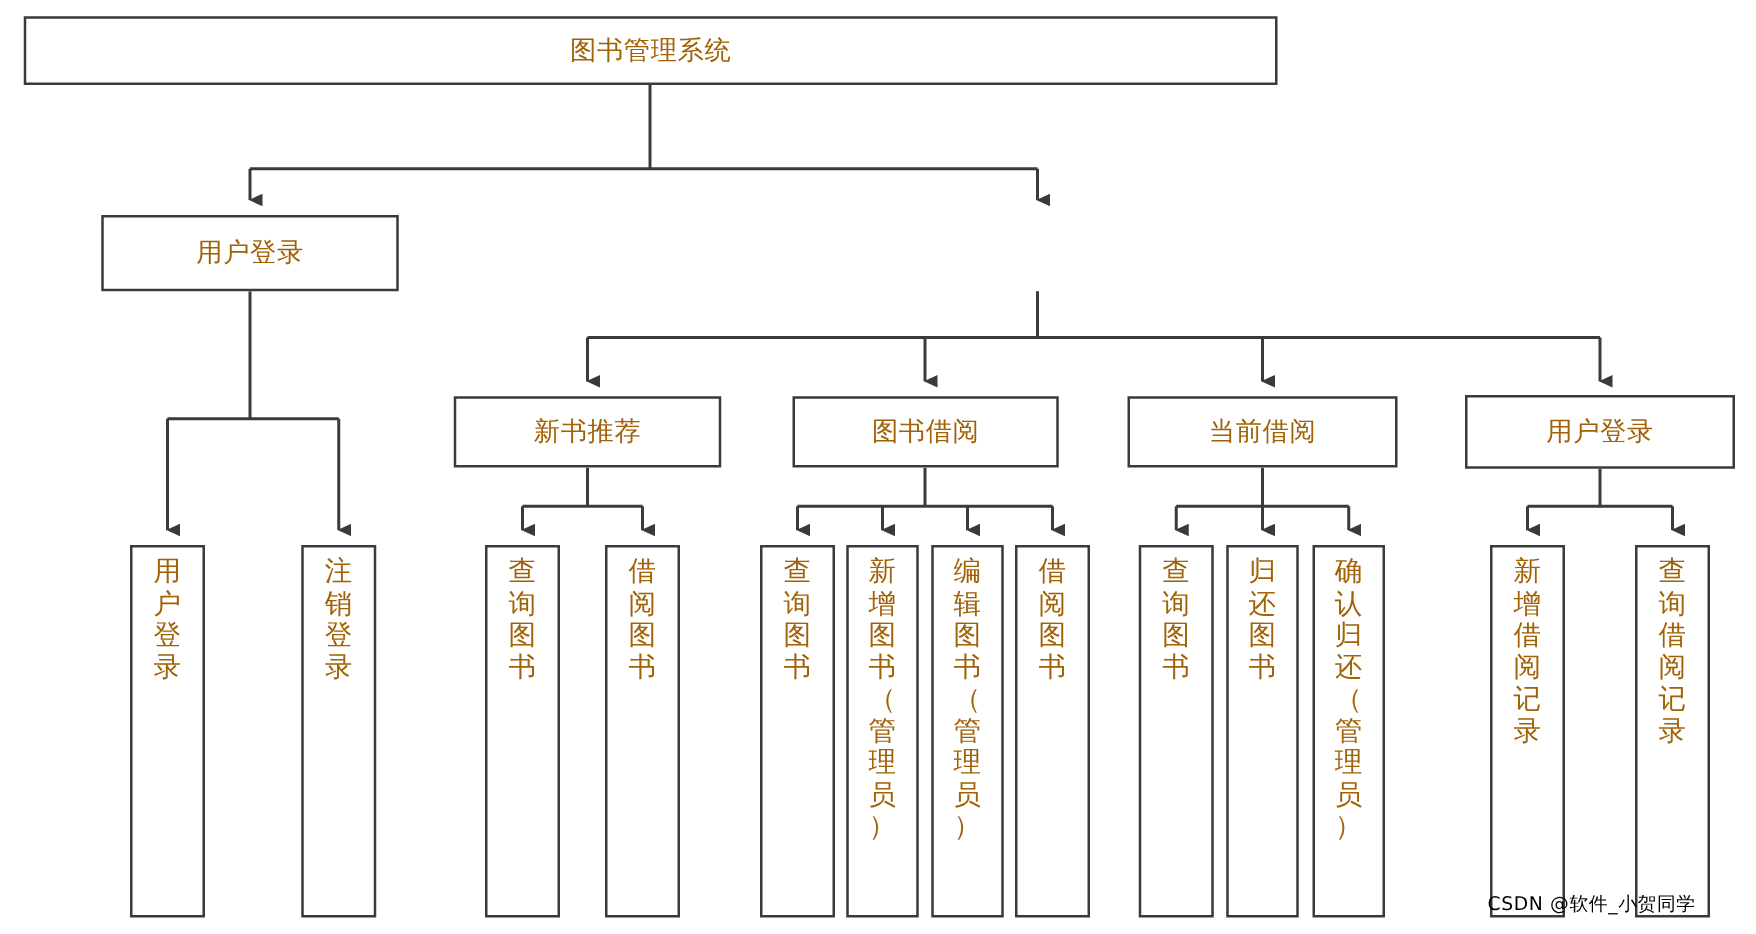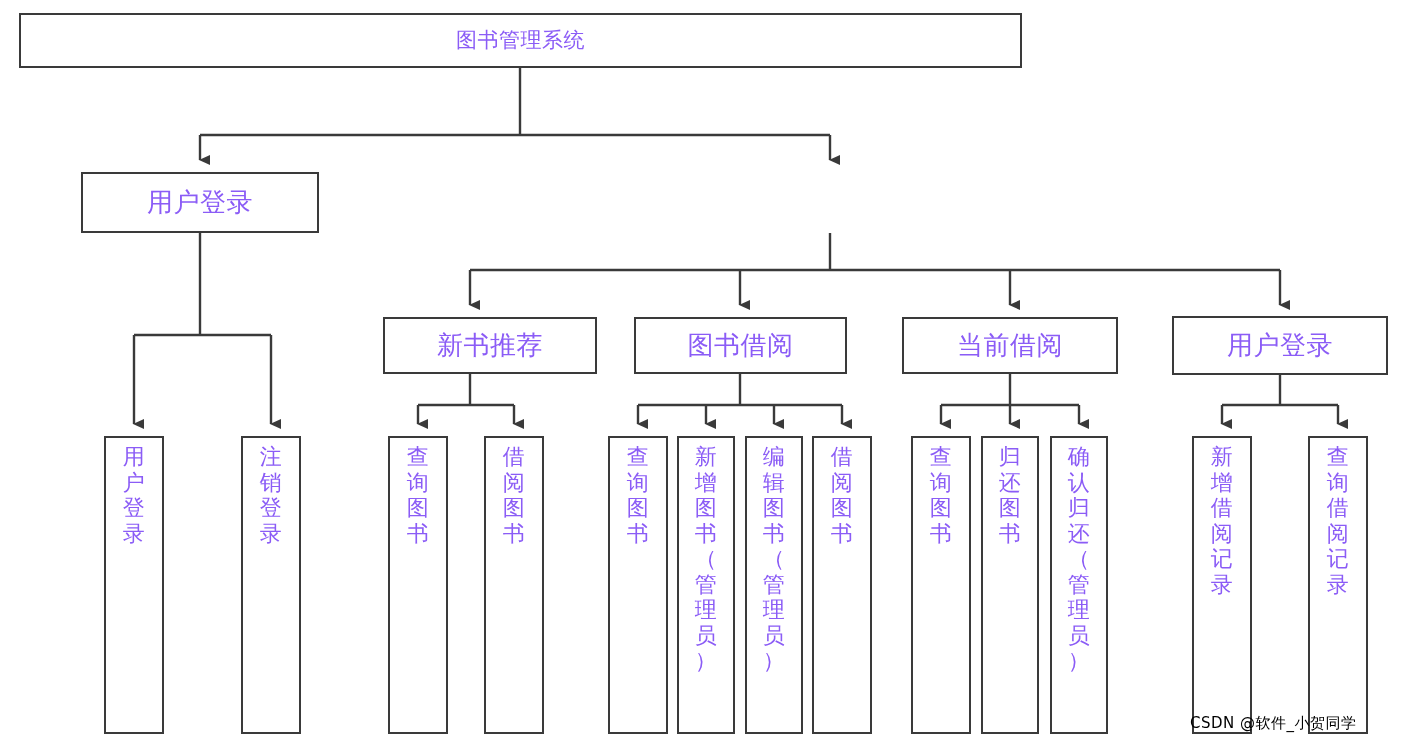--- a/index.html
+++ b/index.html
@@ -28,27 +28,27 @@
     display:flex;
     align-items:center;
     justify-content:center;
     z-index:2;
   }
   .node-label{
     display:block;
     text-align:center;
     line-height:1.08;
     letter-spacing:0.5px;
-    color:#8b5cf6;
+    color:#a16207;
     white-space:pre;
     font-family:Liberation Serif, serif;
   }
   
   .node.h .node-label{
-    font-size:26px;
+    font-size:21px;
     line-height:1.2;
   }
   .node.root .node-label{ font-size:21px; }
   
   .node.v{
     align-items:flex-start;
     padding-top:6px;
   }
   .node.v .node-label{
     font-size:22px;
@@ -124,21 +124,21 @@
   </svg>
 
   <div class="node h root" style="left:19px; top:13px; width:1003px; height:55px;">
     <span class="node-label">图书管理系统</span>
   </div>
 
   <div class="node h" style="left:81px; top:172px; width:238px; height:61px;">
     <span class="node-label">用户登录</span>
   </div>
 
-  <div class="node h" style="left:383px; top:317px; width:214px; height:57px;">
+  <div class="node h" style="left:363px; top:317px; width:214px; height:57px;">
     <span class="node-label">新书推荐</span>
   </div>
   <div class="node h" style="left:634px; top:317px; width:213px; height:57px;">
     <span class="node-label">图书借阅</span>
   </div>
   <div class="node h" style="left:902px; top:317px; width:216px; height:57px;">
     <span class="node-label">当前借阅</span>
   </div>
   <div class="node h" style="left:1172px; top:316px; width:216px; height:59px;">
     <span class="node-label">用户登录</span>

